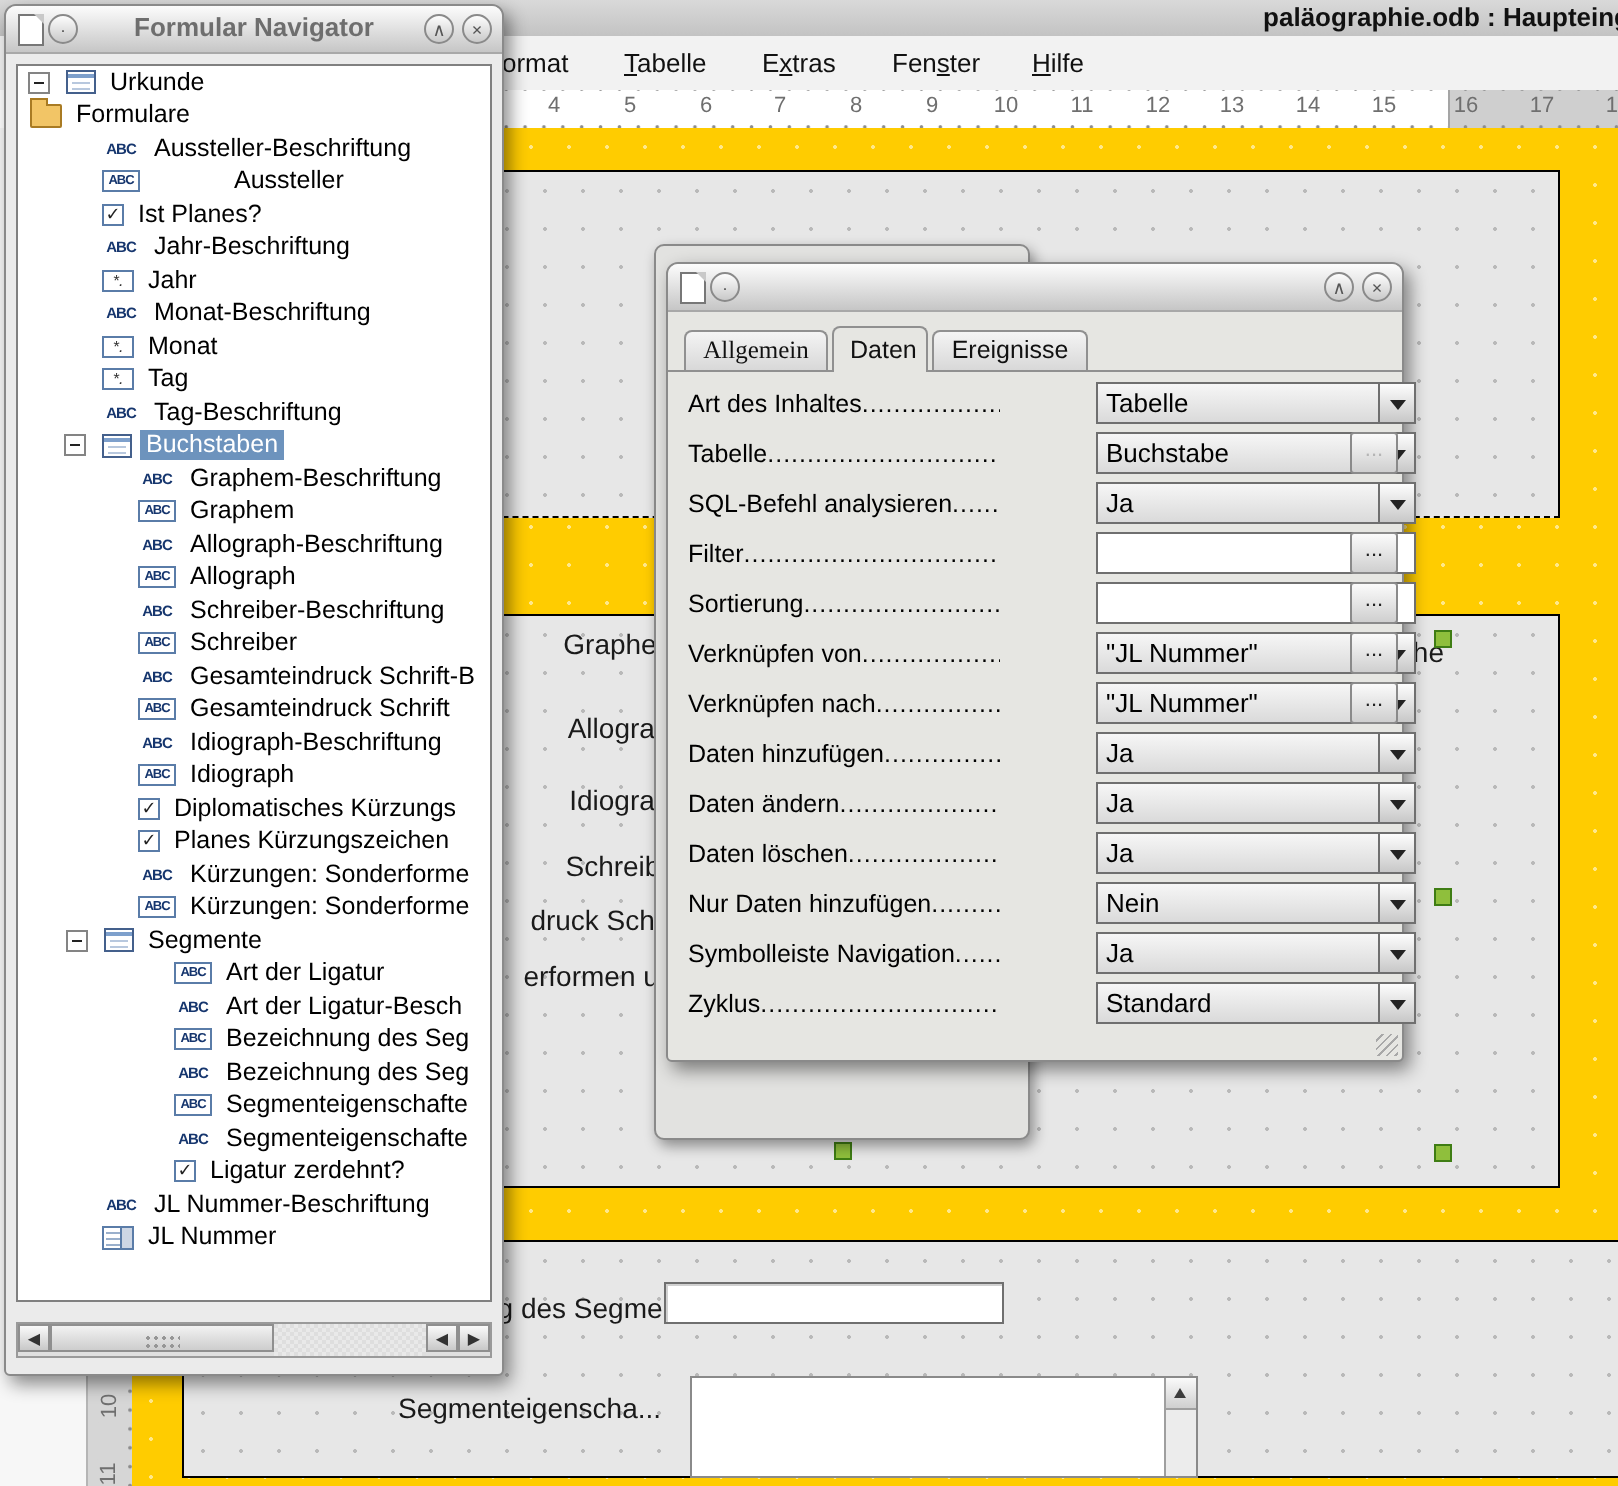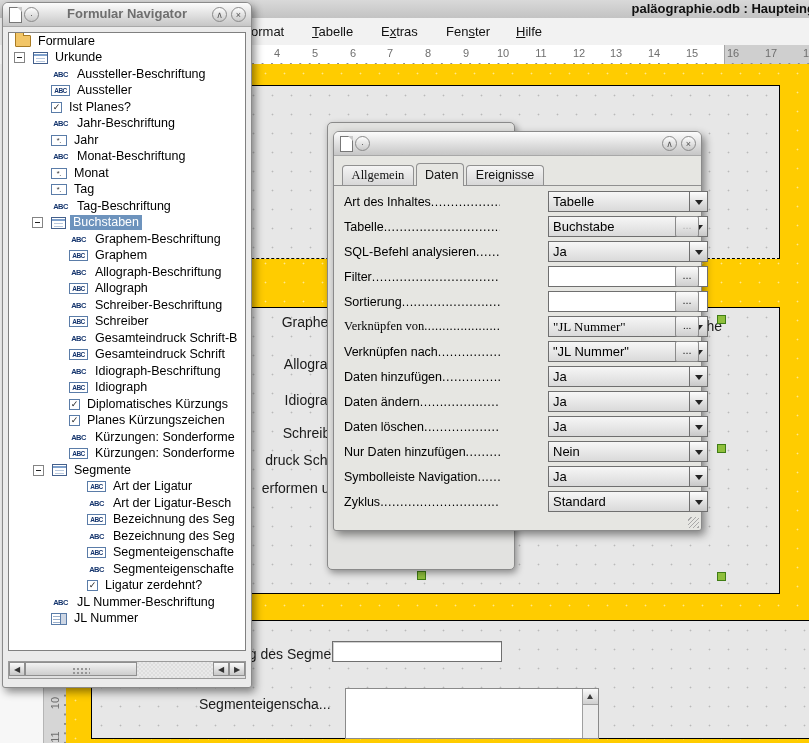--- a/index.html
+++ b/index.html
@@ -228,21 +228,21 @@
         <div class="prop-row" style="top: 159px;">
           <div class="prop-label">
             <span>Sortierung</span>
             <span class="prop-dots">...........................................................</span>
           </div>
           <div class="ctl textctl">
             <div class="val"></div>
           </div>
           <div class="browse-btn">...</div>
         </div>
-        <div class="prop-row" style="top: 184px; font-family: Liberation Serif, serif;">
+        <div class="prop-row" style="top: 184px;">
           <div class="prop-label">
             <span>Verknüpfen von</span>
             <span class="prop-dots">...........................................................</span>
           </div>
           <div class="ctl">
             <div class="val">"JL Nummer"</div>
             <div class="drop-btn"></div>
           </div>
           <div class="browse-btn">...</div>
         </div>
@@ -323,34 +323,34 @@
 
   <div class="xwin" id="navigator">
     <div class="xtitle">
       <div class="doc-ico"></div>
       <div class="round-btn" style="left:21px;">·</div>
       <div class="xtitle-text">Formular Navigator</div>
       <div class="round-btn" style="right:24px;">∧</div>
       <div class="round-btn" style="right:5px;">×</div>
     </div>
     <div class="tree-box" id="treebox">
-        <div class="tree-row" style="padding-left: 6px;">
-          <span class="ticon icon-folder"></span>
-          <span class="lab">Formulare</span>
-        </div>
         <div class="tree-row" style="padding-left: 5px;">
           <span class="expander"></span>
           <span class="ticon icon-form"></span>
           <span class="lab">Urkunde</span>
         </div>
+        <div class="tree-row" style="padding-left: 6px;">
+          <span class="ticon icon-folder"></span>
+          <span class="lab">Formulare</span>
+        </div>
         <div class="tree-row" style="padding-left: 42px;">
           <span class="ticon icon-label">ABC</span>
           <span class="lab">Aussteller-Beschriftung</span>
         </div>
-        <div class="tree-row" style="padding-left: 42px;">
+        <div class="tree-row" style="padding-left: 42px; gap: 40px;">
           <span class="ticon icon-textbox">ABC</span>
           <span class="lab">Aussteller</span>
         </div>
         <div class="tree-row" style="padding-left: 42px;">
           <span class="ticon icon-checkbox">✓</span>
           <span class="lab">Ist Planes?</span>
         </div>
         <div class="tree-row" style="padding-left: 42px;">
           <span class="ticon icon-label">ABC</span>
           <span class="lab">Jahr-Beschriftung</span>

